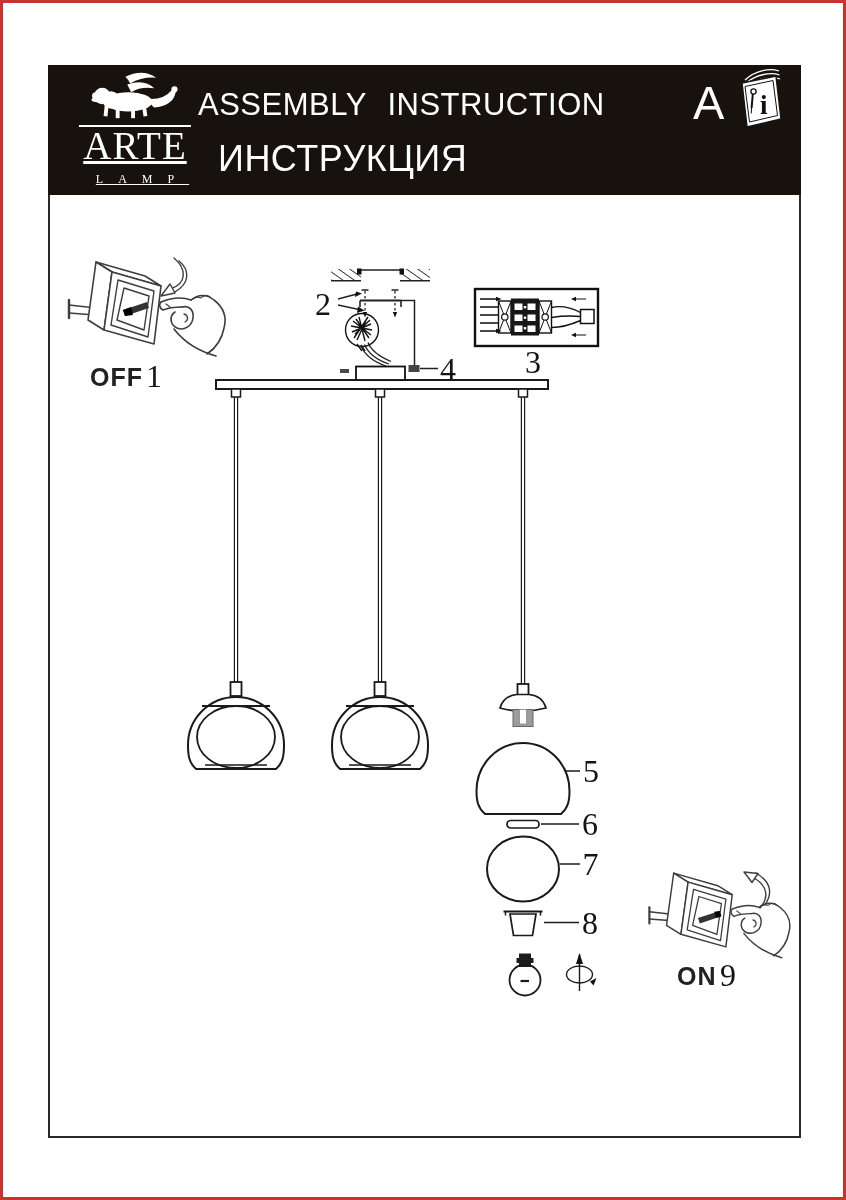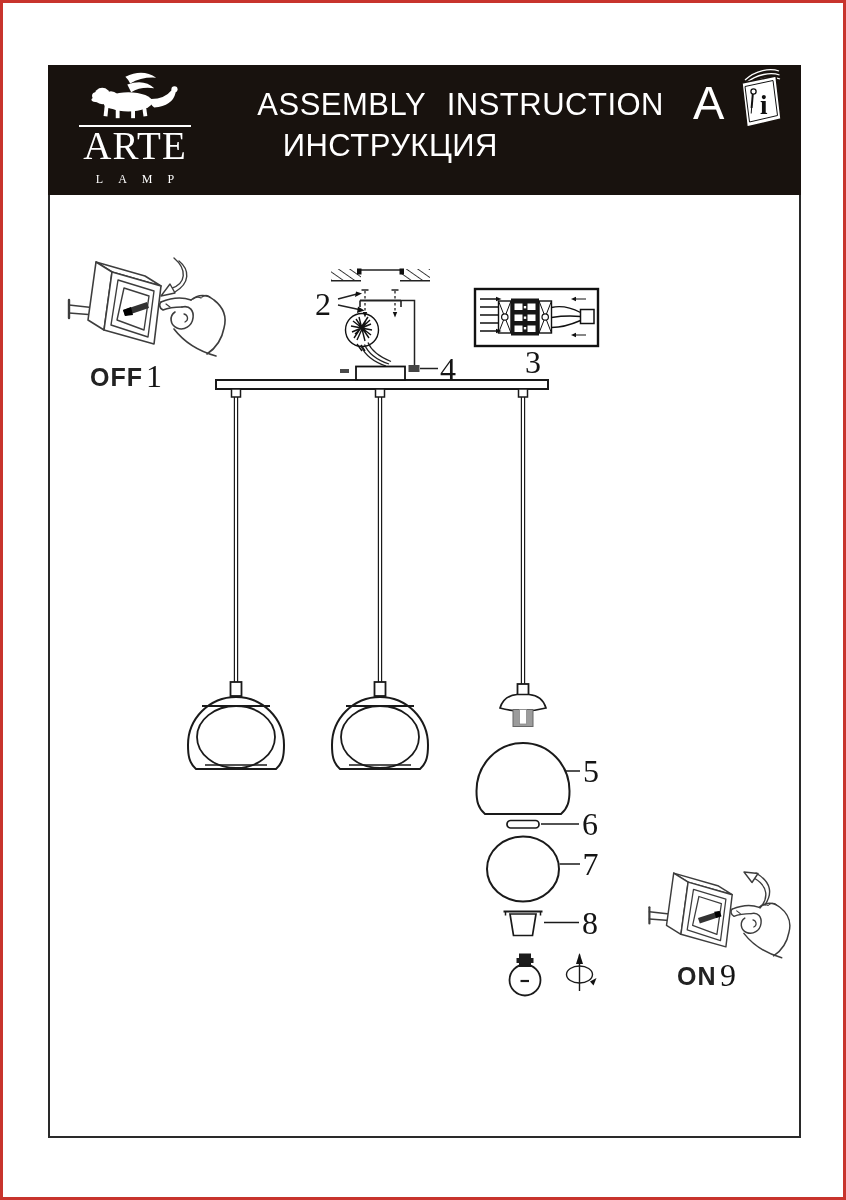--- a/index.html
+++ b/index.html
@@ -2,29 +2,29 @@
 <html><head>
 <meta charset="utf-8">
 <style>
   html,body{margin:0;padding:0;background:#ffffff;}
   .page{position:relative;width:846px;height:1200px;background:#fff;box-sizing:border-box;
         border:3px solid #c8342d;overflow:hidden;font-family:"Liberation Sans",sans-serif;}
   .frame{position:absolute;left:45px;top:62px;width:753px;height:1073px;
          border:2px solid #2a2a2a;box-sizing:border-box;}
   .band{position:absolute;left:45px;top:62px;width:753px;height:130px;background:#18120e;}
   .band *{color:#ffffff;}
-  .logo{position:absolute;left:31px;top:6px;width:112px;text-align:center;}
+  .logo{position:absolute;left:31px;top:6px;width:112px;text-align:center;text-decoration:underline;}
   .logo svg{display:block;margin:0 auto;}
   .logo-rule{height:2px;background:#fff;margin:2px 0 1px 0;}
   .brand{font-family:"Liberation Serif",serif;font-size:39px;line-height:36px;letter-spacing:1px;}
   .brand-sub{font-family:"Liberation Serif",serif;font-size:12px;letter-spacing:15px;text-indent:15px;line-height:14px;margin-top:8px;}
-  .title-en{position:absolute;left:156px;top:22px;width:460px;text-align:right;
+  .title-en{position:absolute;left:150px;top:22px;width:460px;text-align:left;
             font-size:31px;word-spacing:12px;letter-spacing:0.5px;}
-  .title-ru{position:absolute;left:170px;top:63px;width:280px;text-align:right;
-            font-size:31px;letter-spacing:0.5px;}
+  .title-ru{position:absolute;left:170px;top:73px;width:280px;text-align:left;
+            font-size:36px;letter-spacing:0.5px;}
   .model{position:absolute;left:470px;top:75px;width:240px;text-align:center;
          font-size:30px;font-weight:bold;letter-spacing:0.5px;}
   .doc-letter{position:absolute;left:645px;top:14px;font-size:47px;line-height:47px;}
   .booklet{position:absolute;left:688px;top:3px;}
   .diagram{position:absolute;left:45px;top:192px;}
   .t-num{font-family:"Liberation Serif",serif;font-size:32px;fill:#141414;}
   .t-switch{font-family:"Liberation Sans",sans-serif;font-weight:bold;font-size:25px;fill:#222;letter-spacing:1px;}
 </style>
 </head>
 <body>

